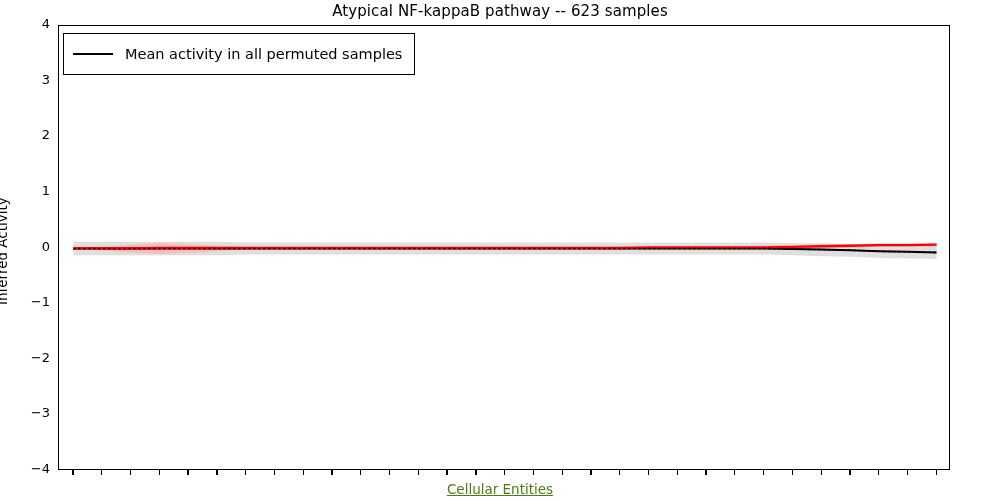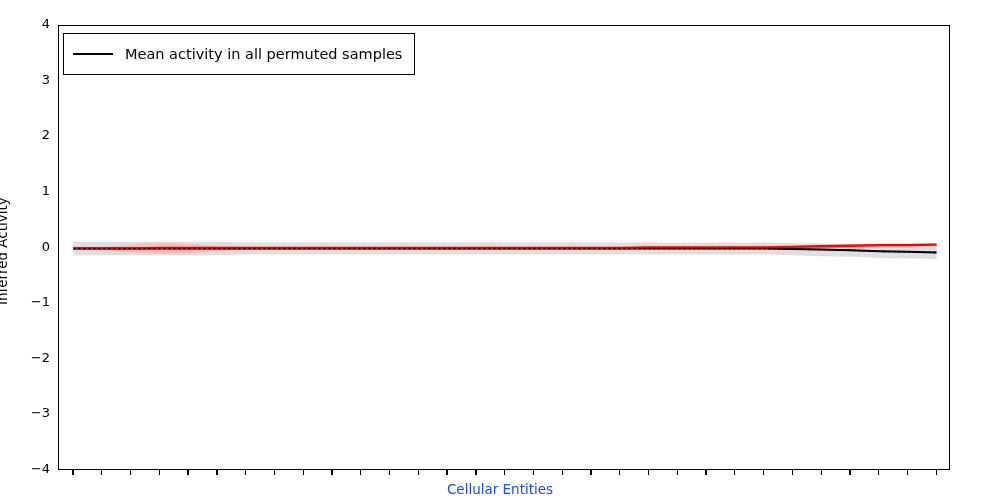--- a/index.html
+++ b/index.html
@@ -18,21 +18,21 @@
          font-size:15px;color:#000;letter-spacing:.1px;}
 
   
   #ylabel{position:absolute;left:-6px;top:175px;width:200px;
           transform:rotate(-90deg);transform-origin:0 0;
           font-size:13.5px;color:#000;text-align:left;white-space:nowrap;}
   #ylabel span{display:inline-block;transform:translate(-130px,0);}
 
   
   #xlabel{position:absolute;left:0;top:481px;width:1000px;text-align:center;
-          font-size:13.5px;color:#1d4ed8;}
+          font-size:13.5px;color:#4d7c0f;text-decoration:underline;}
   .ytick-lbl{position:absolute;font-size:13px;color:#000;text-align:right;
              width:46px;left:4px;transform:translateY(-9px);}
   .ytick-mark{position:absolute;left:58px;width:6px;height:1.3px;background:#000;}
 
   
   .xtick-mark{position:absolute;top:470px;width:1.3px;height:5px;background:#000;}
 
   
   .xlab{position:absolute;bottom:33px;font-size:11.6px;color:#000;
         white-space:nowrap;transform-origin:left bottom;
@@ -40,20 +40,21 @@
 
   
   svg.layer{position:absolute;left:0;top:0;width:892px;height:445px;
             display:block;}
 </style>
 </head>
 <body>
 
 <div id="fig">
 
+  <div id="title">Atypical NF-kappaB pathway -- 623 samples</div>
 
   <div id="ylabel">
     <span>Inferred Activity</span>
   </div>
 
   <div id="xlabel">Cellular Entities</div>
 
   <div id="yticklabels">
       <div class="ytick-lbl" style="top: 25px;">4</div>
       <div class="ytick-lbl" style="top: 80.625px;">3</div>

